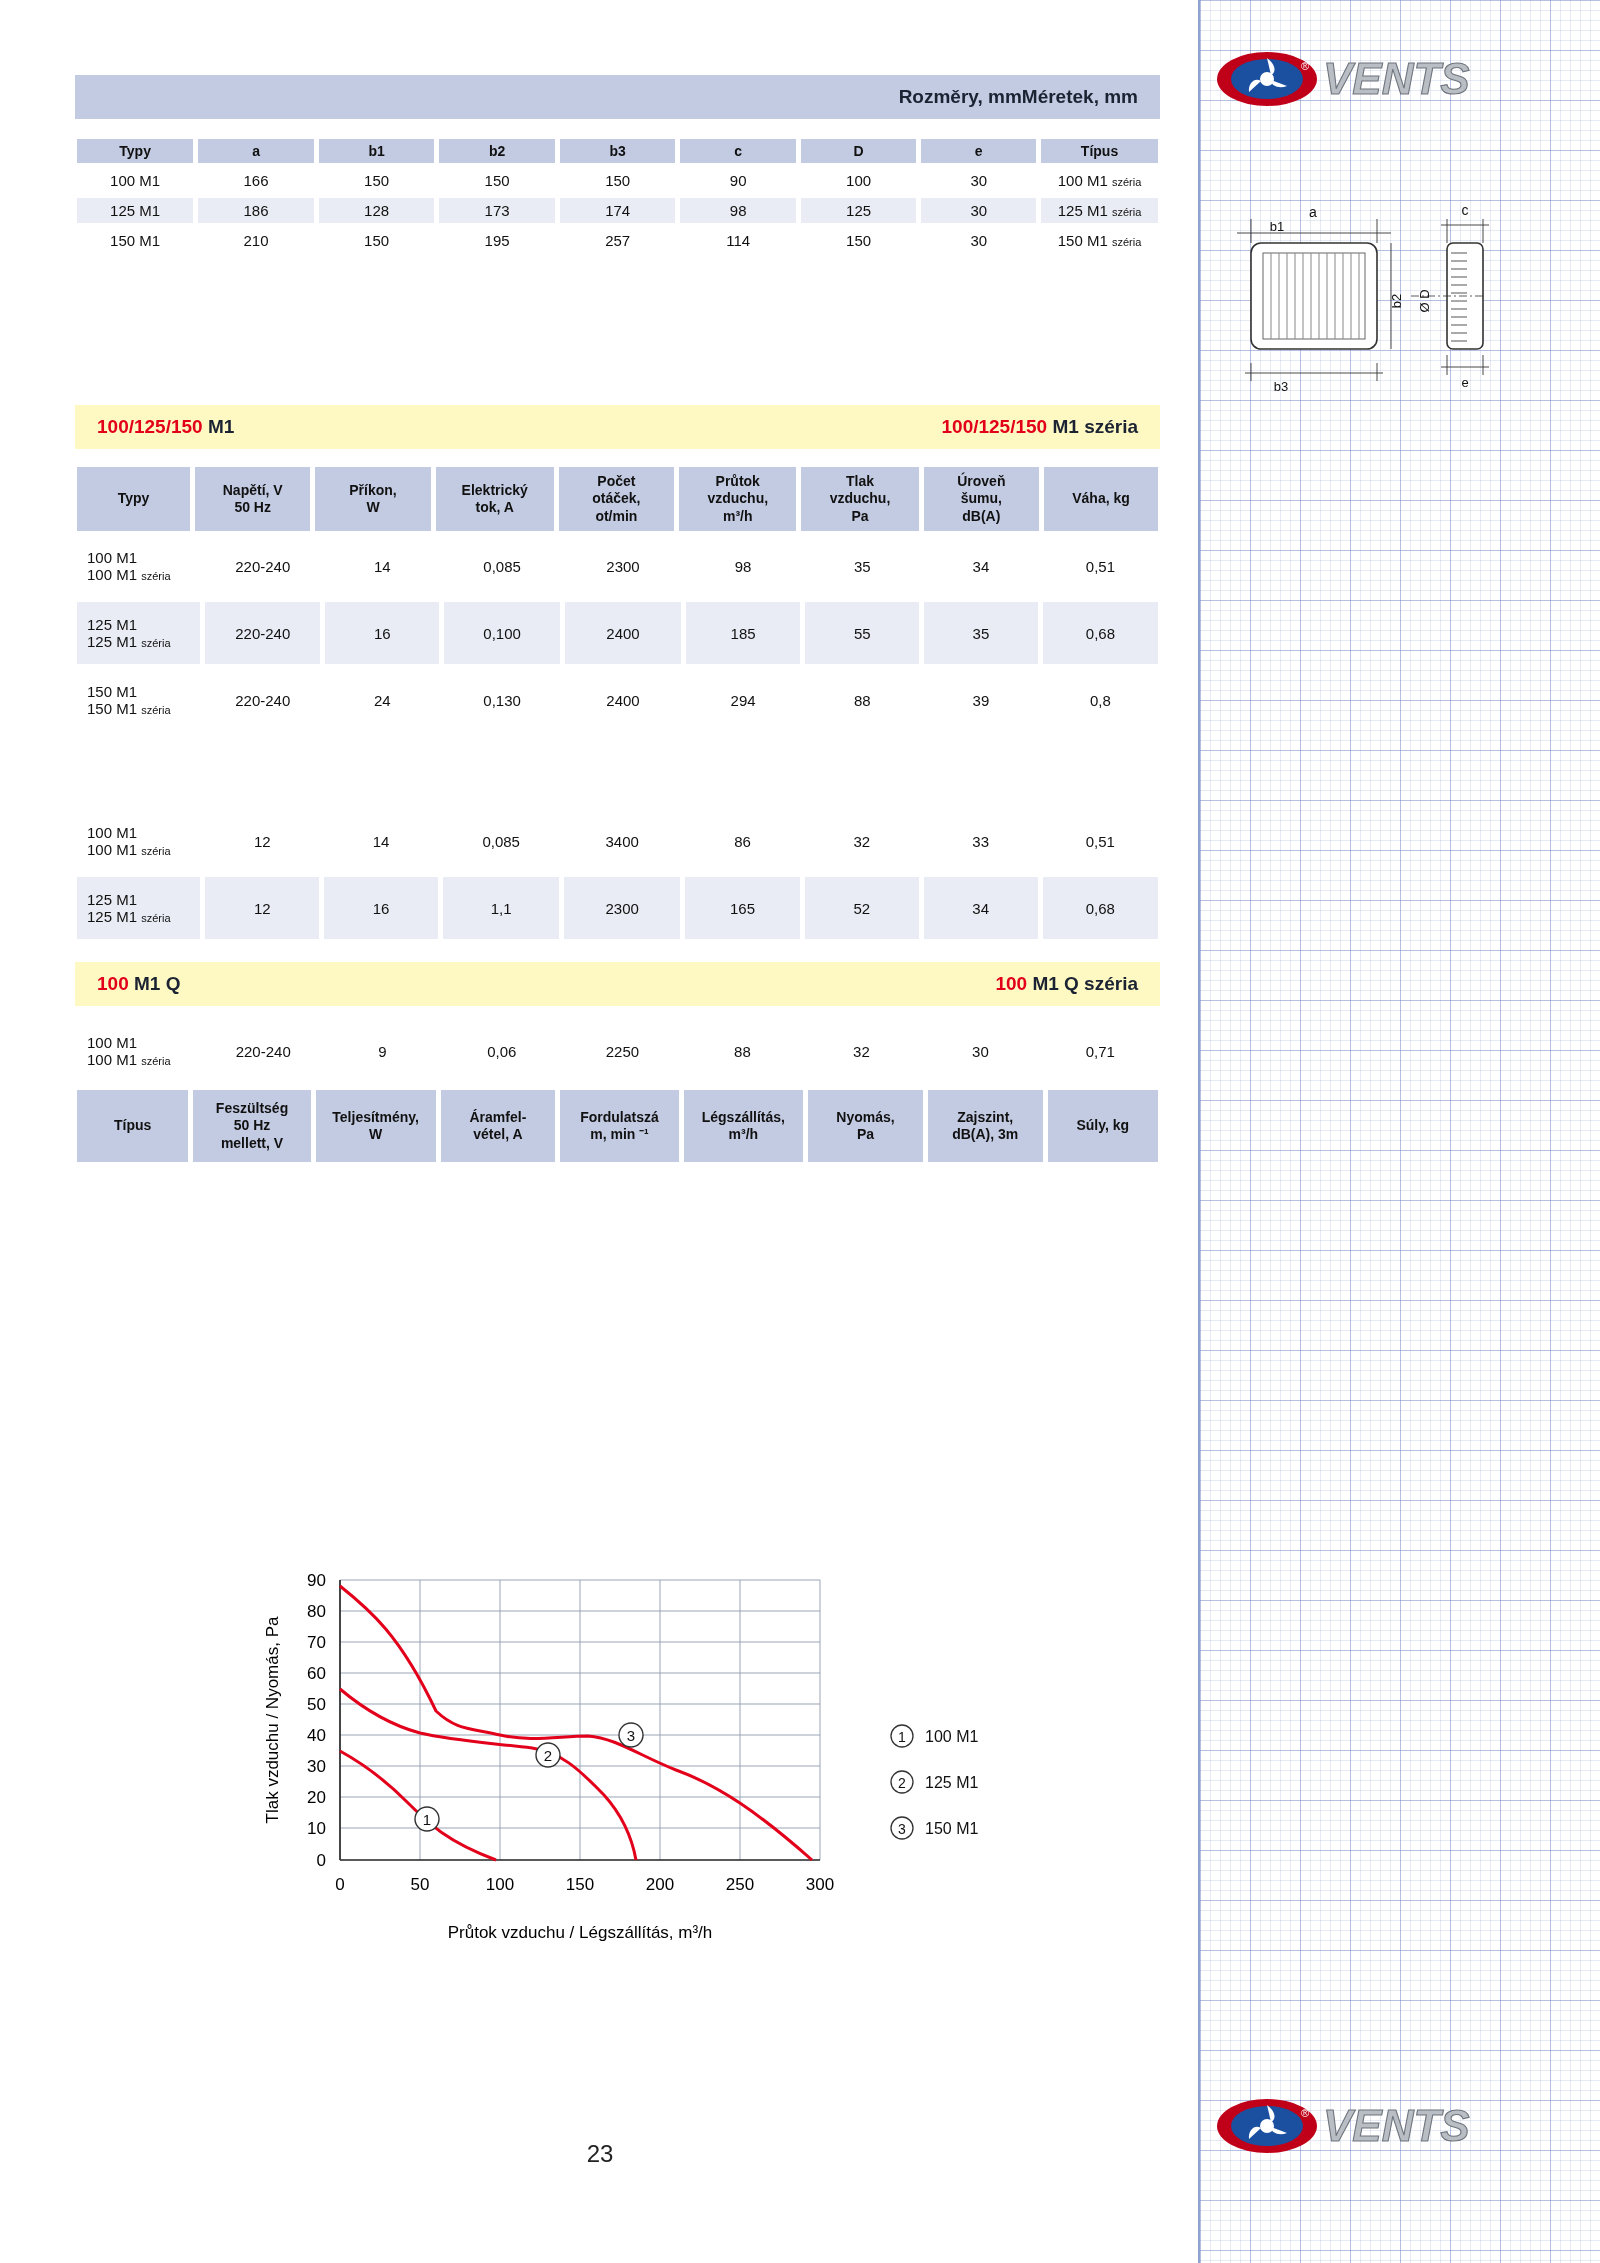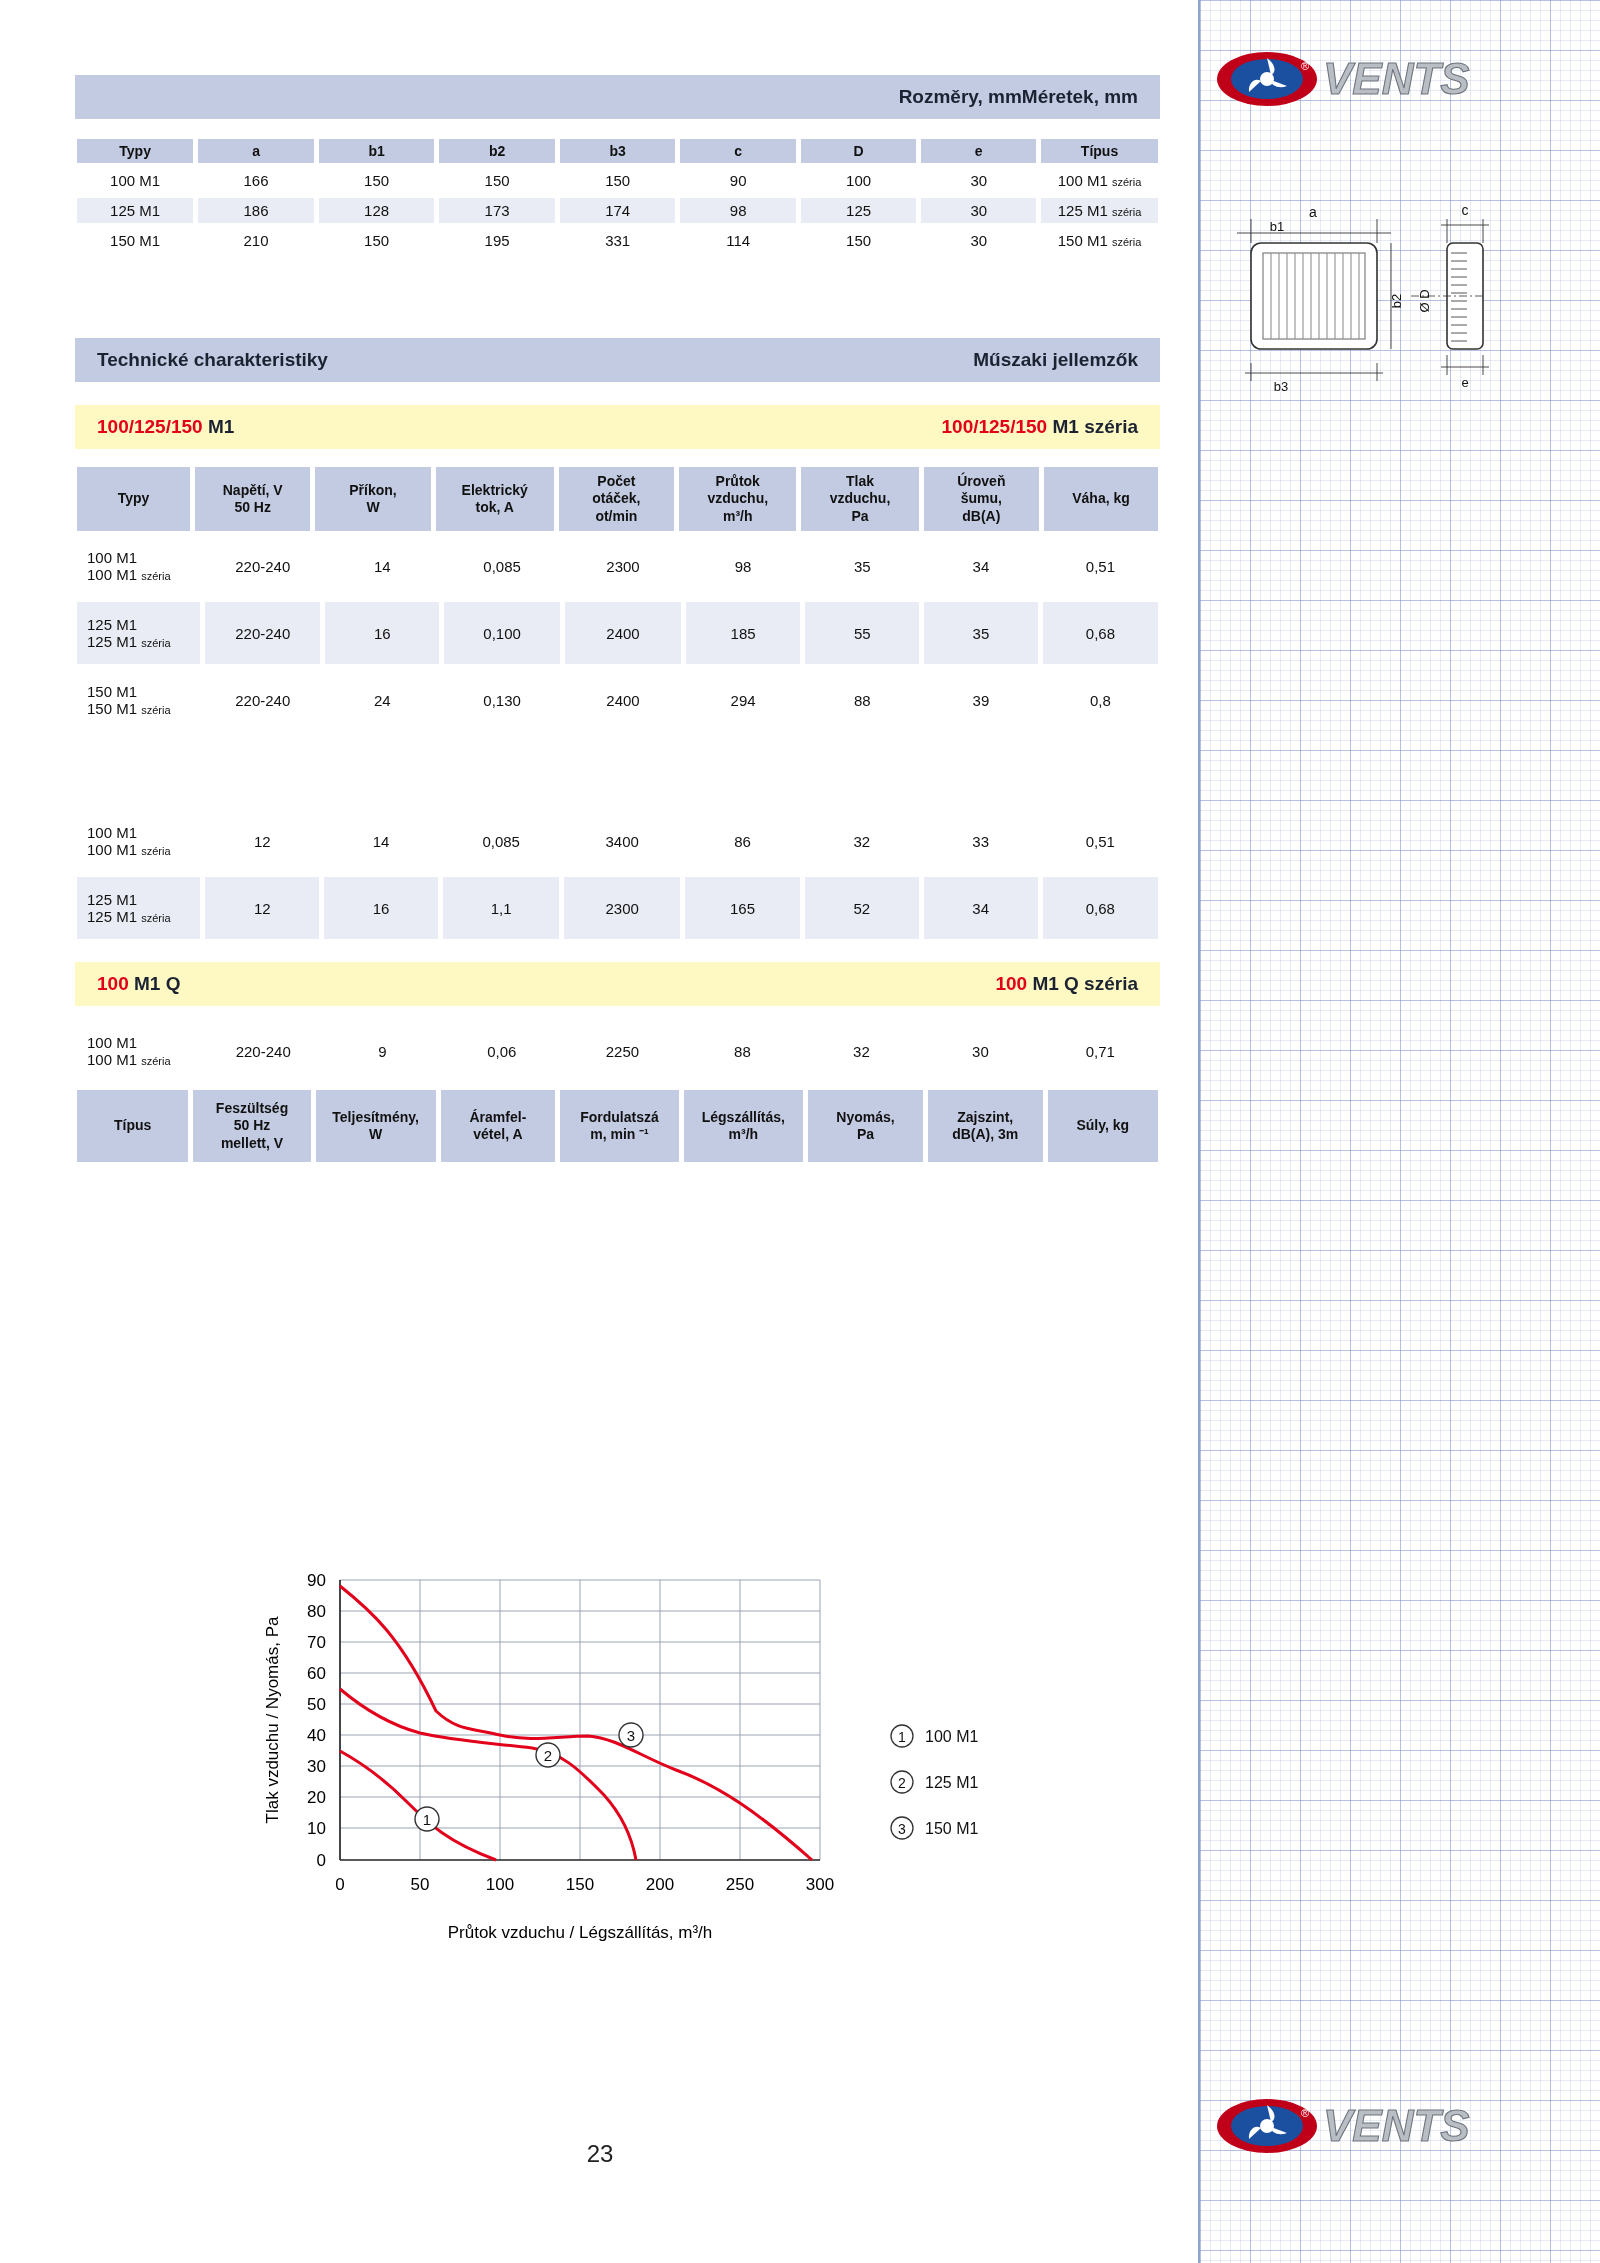--- a/index.html
+++ b/index.html
@@ -107,33 +107,29 @@
       <td class="alt">98</td>
       <td class="alt">125</td>
       <td class="alt">30</td>
       <td class="alt"><span>125 M1</span> <span class="sm">széria</span></td>
     </tr>
     <tr>
       <td class="white">150 M1</td>
       <td class="white">210</td>
       <td class="white">150</td>
       <td class="white">195</td>
-      <td class="white">331</td>
+      <td class="white">257</td>
       <td class="white">114</td>
       <td class="white">150</td>
       <td class="white">30</td>
       <td class="white"><span>150 M1</span> <span class="sm">széria</span></td>
     </tr>
   </tbody>
     </table>
 
-  <div class="bar" style="left:75px;top:338px;width:1085px;">
-    <span>Technické charakteristiky</span>
-    <span>Műszaki jellemzők</span>
-  </div>
 
   <div class="bar red" style="left:75px;top:405px;width:1085px;">
     <span><span class="red-txt">100/125/150</span> <span class="blk">M1</span></span>
     <span><span class="red-txt">100/125/150</span> <span class="blk">M1 széria</span></span>
   </div>
 
   <table style="left:72px;top:462px;width:1091px;">
     <tbody>
         <tr>
       <th style="width:122px;height:56px">

